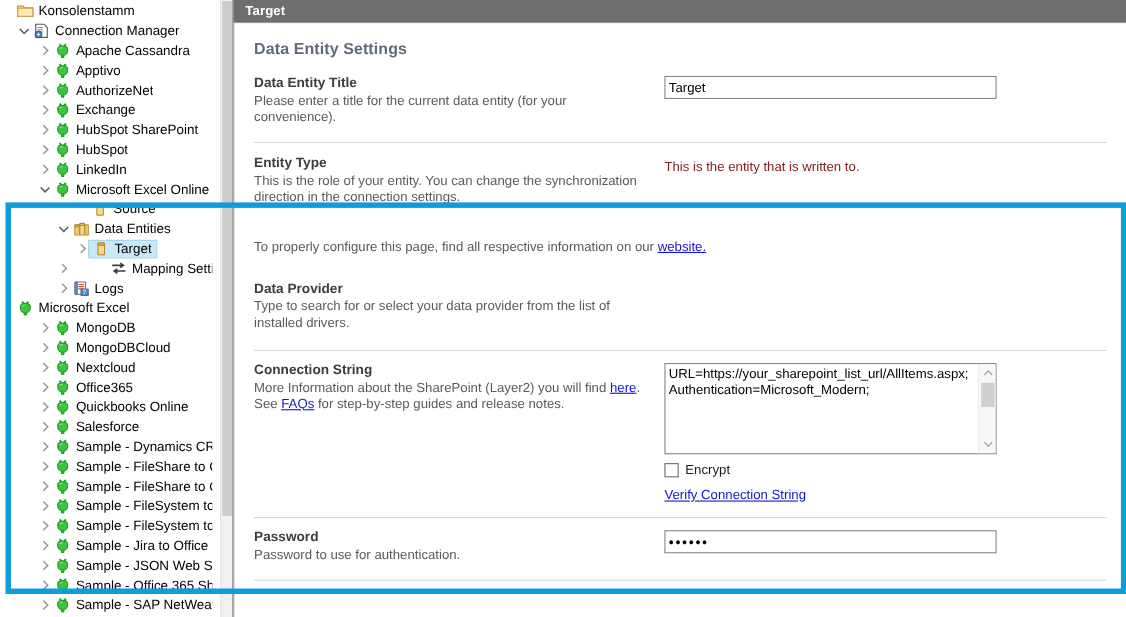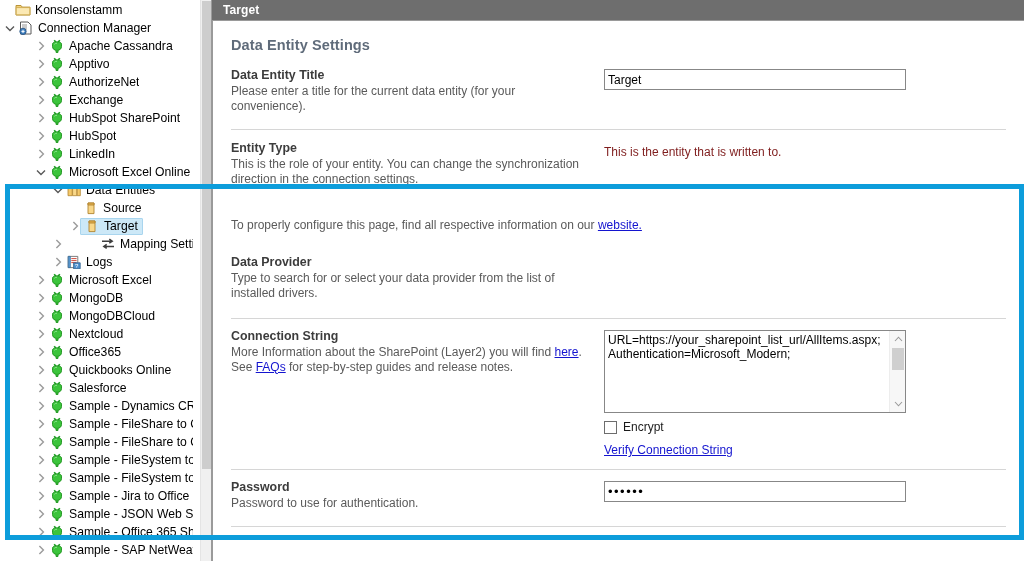--- a/index.html
+++ b/index.html
@@ -280,21 +280,21 @@
           <div class="sel-wrap">
             <span class="ticon">
               <svg width="16" height="14" viewBox="0 0 16 14">
                 <path d="M1 2.5h5l1.3 1.6H15V12H1z" fill="#f2d07a" stroke="#b99337" stroke-width="1"></path>
                 <path d="M1.2 4.6h13.6V11.8H1.2z" fill="#fbe9b4" stroke="#c9a447" stroke-width=".8"></path>
               </svg>
             </span>
             <span class="tree-label">Konsolenstamm</span>
           </div>
         </div>
-        <div class="tree-row" style="padding-left: 3px;">
+        <div class="tree-row" style="padding-left: 15px;">
           <div class="twisty">
             <svg width="10" height="7" viewBox="0 0 10 7">
               <path d="M1 1.4 L5 5.4 L9 1.4" stroke="#595959" stroke-width="1.4" fill="none"></path>
             </svg>
           </div>
           <div class="sel-wrap">
             <span class="ticon">
               <svg width="16" height="14" viewBox="0 0 16 14">
                 <path d="M2.5 1h7.5l3 3v9h-10.5z" fill="#ffffff" stroke="#5a5a5a" stroke-width="1"></path>
                 <path d="M4 4h5M4 6h5M4 8h5" stroke="#8a8a8a" stroke-width=".9"></path>
@@ -440,20 +440,32 @@
           <div class="sel-wrap">
             <span class="ticon">
               <svg width="16" height="14" viewBox="0 0 16 14">
                 <path d="M5.1 1.2 L7 3.1 M10.9 1.2 L9 3.1" stroke="#1f9e27" stroke-width="1.6"></path>
                 <path d="M3.5 5.2 C3.5 3.6 5 2.9 8 2.9 C11 2.9 12.5 3.6 12.5 5.2 L12.5 7.4 C12.5 9.9 10.6 11.4 8 11.4 C5.4 11.4 3.5 9.9 3.5 7.4 Z" fill="#3cc43c" stroke="#169016" stroke-width=".9"></path>
                 <path d="M7 11.2 L7 13.4 L9 13.4 L9 11.2" fill="#3cc43c" stroke="#169016" stroke-width=".9"></path>
                 <path d="M5.5 5.4 C5.5 4.6 6.4 4.3 8 4.3" stroke="#8ae88a" stroke-width="1" fill="none"></path>
               </svg>
             </span>
             <span class="tree-label">Microsoft Excel Online</span>
+          </div>
+        </div>
+        <div class="tree-row" style="padding-left: 68px;">
+          <div class="twisty empty"></div>
+          <div class="sel-wrap">
+            <span class="ticon">
+              <svg width="16" height="14" viewBox="0 0 16 14">
+                <path d="M5 2h6v10.6H5z" fill="#f9d88a" stroke="#b08430" stroke-width=".9"></path>
+                <path d="M5 2h6v2H5z" fill="#e5b14f" stroke="#b08430" stroke-width=".9"></path>
+              </svg>
+            </span>
+            <span class="tree-label">Source</span>
           </div>
         </div>
         <div class="tree-row" style="padding-left: 51px;">
           <div class="twisty">
             <svg width="10" height="7" viewBox="0 0 10 7">
               <path d="M1 1.4 L5 5.4 L9 1.4" stroke="#595959" stroke-width="1.4" fill="none"></path>
             </svg>
           </div>
           <div class="sel-wrap">
             <span class="ticon">
@@ -461,32 +473,20 @@
                 <path d="M2 3.4h4.2v9.3H2z" fill="#f5c96a" stroke="#b08430" stroke-width=".8"></path>
                 <path d="M2 3.4h4.2v1.8H2z" fill="#e0ae4c" stroke="#b08430" stroke-width=".8"></path>
                 <path d="M6.6 2.1h4.2v10.6H6.6z" fill="#f9d88a" stroke="#b08430" stroke-width=".8"></path>
                 <path d="M6.6 2.1h4.2v1.9H6.6z" fill="#e8bb5b" stroke="#b08430" stroke-width=".8"></path>
                 <path d="M11.2 3.4h3.1v9.3h-3.1z" fill="#f5c96a" stroke="#b08430" stroke-width=".8"></path>
               </svg>
             </span>
             <span class="tree-label">Data Entities</span>
           </div>
         </div>
-        <div class="tree-row" style="padding-left: 68px;">
-          <div class="twisty empty"></div>
-          <div class="sel-wrap">
-            <span class="ticon">
-              <svg width="16" height="14" viewBox="0 0 16 14">
-                <path d="M5 2h6v10.6H5z" fill="#f9d88a" stroke="#b08430" stroke-width=".9"></path>
-                <path d="M5 2h6v2H5z" fill="#e5b14f" stroke="#b08430" stroke-width=".9"></path>
-              </svg>
-            </span>
-            <span class="tree-label">Source</span>
-          </div>
-        </div>
         <div class="tree-row selected" style="padding-left: 68px;">
           <div class="twisty">
             <svg width="7" height="10" viewBox="0 0 7 10">
               <path d="M1.4 1 L5.4 5 L1.4 9" stroke="#9b9b9b" stroke-width="1.4" fill="none"></path>
             </svg>
           </div>
           <div class="sel-wrap">
             <span class="ticon">
               <svg width="16" height="14" viewBox="0 0 16 14">
                 <path d="M5 2h6v10.6H5z" fill="#f9d88a" stroke="#b08430" stroke-width=".9"></path>
@@ -524,21 +524,21 @@
                 <path d="M2.2 1.4h9.6v11.2H2.2z" fill="#fdfdfd" stroke="#6f6f6f" stroke-width=".9"></path>
                 <path d="M2.2 1.4h2.1v11.2H2.2z" fill="#5b9bd5" stroke="#3a6f9d" stroke-width=".8"></path>
                 <path d="M5.3 3.6h5.3M5.3 5.6h5.3M5.3 7.6h5.3" stroke="#d14b3c" stroke-width="1"></path>
                 <path d="M7.6 7.8h6.6v6h-6.6z" fill="#4e8fce" stroke="#2d5d8c" stroke-width=".8"></path>
                 <text x="9" y="12.7" font-size="6" fill="#ffffff" font-family="Liberation Sans">?</text>
               </svg>
             </span>
             <span class="tree-label">Logs</span>
           </div>
         </div>
-        <div class="tree-row" style="padding-left: 34px;">
+        <div class="tree-row" style="">
           <div class="twisty">
             <svg width="7" height="10" viewBox="0 0 7 10">
               <path d="M1.4 1 L5.4 5 L1.4 9" stroke="#9b9b9b" stroke-width="1.4" fill="none"></path>
             </svg>
           </div>
           <div class="sel-wrap">
             <span class="ticon">
               <svg width="16" height="14" viewBox="0 0 16 14">
                 <path d="M5.1 1.2 L7 3.1 M10.9 1.2 L9 3.1" stroke="#1f9e27" stroke-width="1.6"></path>
                 <path d="M3.5 5.2 C3.5 3.6 5 2.9 8 2.9 C11 2.9 12.5 3.6 12.5 5.2 L12.5 7.4 C12.5 9.9 10.6 11.4 8 11.4 C5.4 11.4 3.5 9.9 3.5 7.4 Z" fill="#3cc43c" stroke="#169016" stroke-width=".9"></path>

